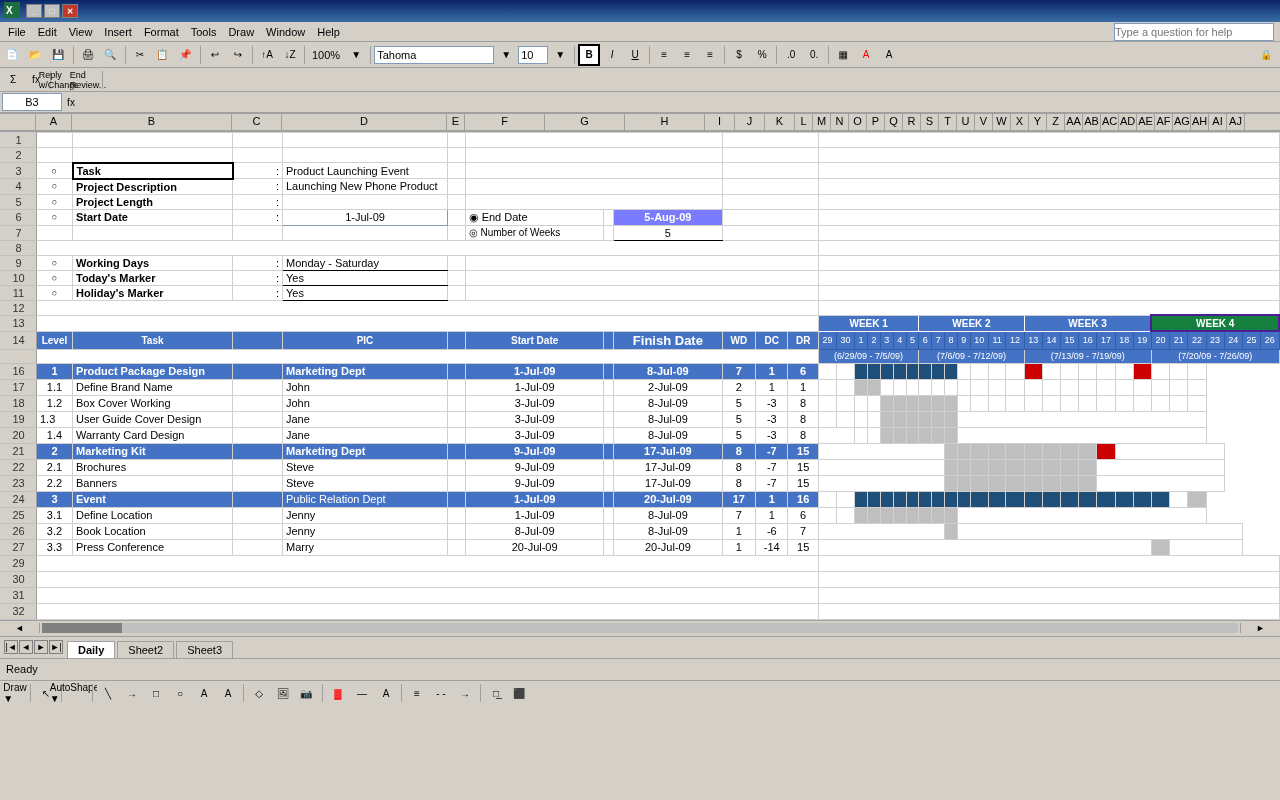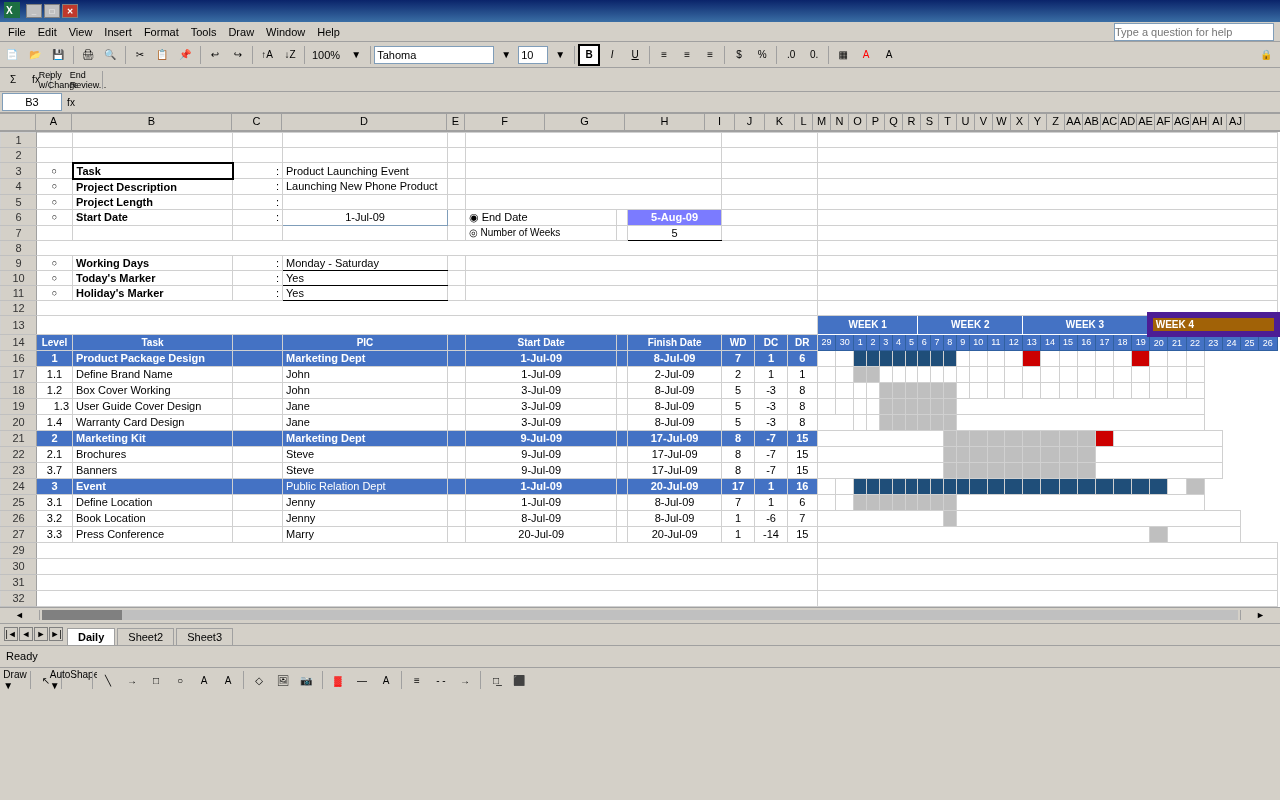--- a/index.html
+++ b/index.html
@@ -424,33 +424,33 @@
       <tr style="height:16px;">
         <td class="rh">13</td>
         <td colspan="11"></td>
 
         <td colspan="7" style="background:#4472c4;color:white;font-weight:bold;text-align:center;font-size:10px;border:1px solid white;">WEEK 1</td>
 
         <td colspan="7" style="background:#4472c4;color:white;font-weight:bold;text-align:center;font-size:10px;border:1px solid white;">WEEK 2</td>
 
         <td colspan="7" style="background:#4472c4;color:white;font-weight:bold;text-align:center;font-size:10px;border:1px solid white;">WEEK 3</td>
 
-        <td colspan="7" style="background:#a16207;color:white;font-weight:bold;text-align:left;font-size:10px;border:6px solid #4c1d95;">WEEK 4</td>
+        <td colspan="7" style="background:#15803d;color:white;font-weight:bold;text-align:center;font-size:10px;border:2px solid #4c1d95;">WEEK 4</td>
       </tr>
 
       <tr style="background:#4472c4;color:white;height:16px;">
         <td class="rh">14</td>
         <td style="background:#4472c4;color:white;font-weight:bold;text-align:center;font-size:10px;">Level</td>
         <td style="background:#4472c4;color:white;font-weight:bold;text-align:center;font-size:10px;">Task</td>
         <td style="background:#4472c4;"></td>
         <td style="background:#4472c4;color:white;font-weight:bold;text-align:center;font-size:10px;">PIC</td>
         <td style="background:#4472c4;"></td>
         <td style="background:#4472c4;color:white;font-weight:bold;text-align:center;font-size:10px;">Start Date</td>
         <td style="background:#4472c4;"></td>
-        <td style="background:#4472c4;color:white;font-weight:bold;text-align:center;font-size:10px;">Finish Date</td>
+        <td style="background:#4472c4;color:white;font-weight:bold;text-align:center;font-size:13px;">Finish Date</td>
         <td style="background:#4472c4;color:white;font-weight:bold;text-align:center;font-size:10px;">WD</td>
         <td style="background:#4472c4;color:white;font-weight:bold;text-align:center;font-size:10px;">DC</td>
         <td style="background:#4472c4;color:white;font-weight:bold;text-align:center;font-size:10px;">DR</td>
 
         <td style="background:#4472c4;color:white;text-align:center;font-size:9px;border:1px solid #3060a0;">29</td>
         <td style="background:#4472c4;color:white;text-align:center;font-size:9px;border:1px solid #3060a0;">30</td>
         <td style="background:#4472c4;color:white;text-align:center;font-size:9px;border:1px solid #3060a0;">1</td>
         <td style="background:#4472c4;color:white;text-align:center;font-size:9px;border:1px solid #3060a0;">2</td>
         <td style="background:#4472c4;color:white;text-align:center;font-size:9px;border:1px solid #3060a0;">3</td>
         <td style="background:#4472c4;color:white;text-align:center;font-size:9px;border:1px solid #3060a0;">4</td>
@@ -474,20 +474,28 @@
 
         <td style="background:#4472c4;color:white;text-align:center;font-size:9px;border:1px solid #3060a0;">20</td>
         <td style="background:#4472c4;color:white;text-align:center;font-size:9px;border:1px solid #3060a0;">21</td>
         <td style="background:#4472c4;color:white;text-align:center;font-size:9px;border:1px solid #3060a0;">22</td>
         <td style="background:#4472c4;color:white;text-align:center;font-size:9px;border:1px solid #3060a0;">23</td>
         <td style="background:#4472c4;color:white;text-align:center;font-size:9px;border:1px solid #3060a0;">24</td>
         <td style="background:#4472c4;color:white;text-align:center;font-size:9px;border:1px solid #3060a0;">25</td>
         <td style="background:#4472c4;color:white;text-align:center;font-size:9px;border:1px solid #3060a0;">26</td>
       </tr>
 
+      <tr style="height:14px;">
+        <td class="rh"></td>
+        <td colspan="11" style="background:white;"></td>
+        <td colspan="7" style="background:#4472c4;color:white;text-align:center;font-size:9px;">(6/29/09 - 7/5/09)</td>
+        <td colspan="7" style="background:#4472c4;color:white;text-align:center;font-size:9px;">(7/6/09 - 7/12/09)</td>
+        <td colspan="7" style="background:#4472c4;color:white;text-align:center;font-size:9px;">(7/13/09 - 7/19/09)</td>
+        <td colspan="7" style="background:#4472c4;color:white;text-align:center;font-size:9px;">(7/20/09 - 7/26/09)</td>
+      </tr>
 
       <tr style="height:16px;">
         <td class="rh">16</td>
         <td style="background:#4472c4;color:white;text-align:center;font-weight:bold;">1</td>
         <td style="background:#4472c4;color:white;font-weight:bold;">Product Package Design</td>
         <td style="background:#4472c4;"></td>
         <td style="background:#4472c4;color:white;font-weight:bold;">Marketing Dept</td>
         <td style="background:#4472c4;"></td>
         <td style="background:#4472c4;color:white;text-align:center;font-weight:bold;">1-Jul-09</td>
         <td style="background:#4472c4;"></td>
@@ -597,21 +605,21 @@
         <td style="background:white;"></td>
         <td style="background:white;"></td>
         <td style="background:white;"></td>
         <td style="background:white;"></td>
         <td style="background:white;"></td>
         <td style="background:white;"></td>
       </tr>
 
       <tr style="height:16px;">
         <td class="rh">19</td>
-        <td style="text-align:right;">1.3</td>
+        <td style="text-align:left;">1.3</td>
         <td>User Guide Cover Design</td>
         <td></td>
         <td>Jane</td>
         <td></td>
         <td style="text-align:center;">3-Jul-09</td>
         <td></td>
         <td style="text-align:center;">8-Jul-09</td>
         <td style="text-align:center;">5</td>
         <td style="text-align:center;">-3</td>
         <td style="text-align:center;">8</td>
@@ -703,21 +711,21 @@
         <td style="background:#bfbfbf;"></td>
         <td style="background:#bfbfbf;"></td>
         <td style="background:#bfbfbf;"></td>
         <td style="background:#bfbfbf;"></td>
         <td style="background:#bfbfbf;"></td>
         <td colspan="7" style="background:white;"></td>
       </tr>
 
       <tr style="height:16px;">
         <td class="rh">23</td>
-        <td style="text-align:center;">3.7</td>
+        <td style="text-align:center;">2.2</td>
         <td>Banners</td>
         <td></td>
         <td>Steve</td>
         <td></td>
         <td style="text-align:center;">9-Jul-09</td>
         <td></td>
         <td style="text-align:center;">17-Jul-09</td>
         <td style="text-align:center;">8</td>
         <td style="text-align:center;">-7</td>
         <td style="text-align:center;">15</td>

